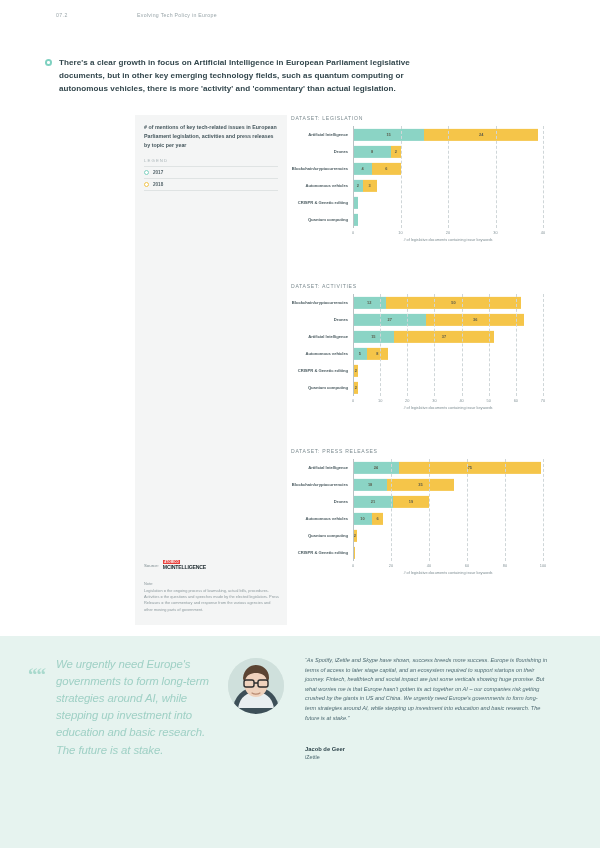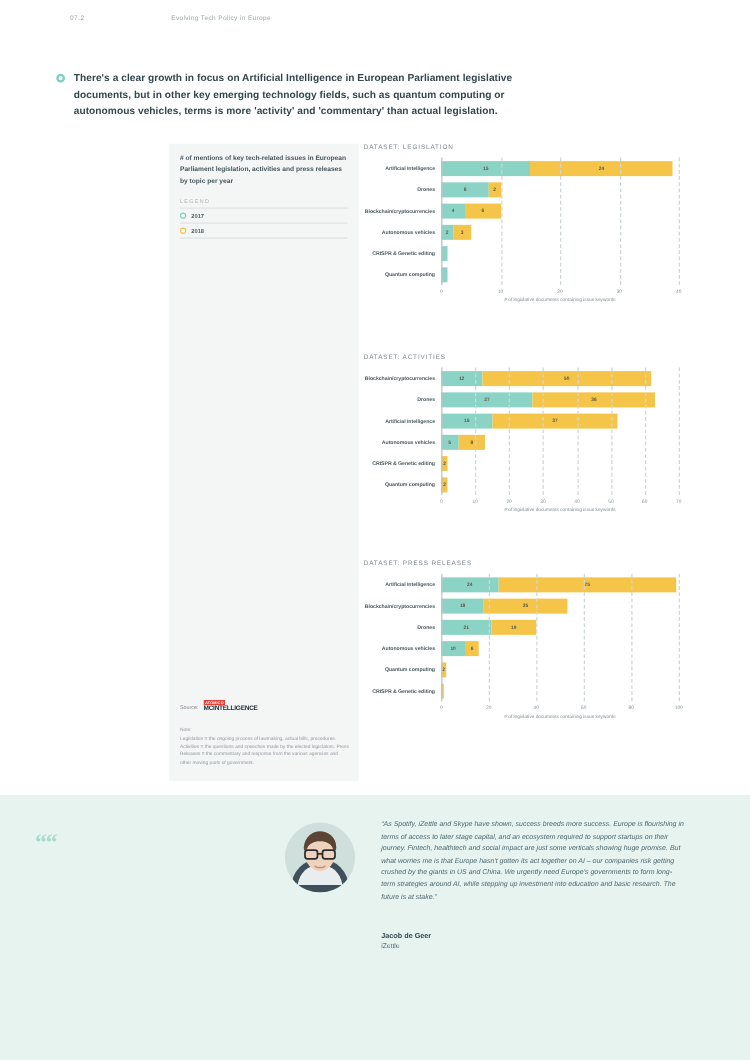--- a/index.html
+++ b/index.html
@@ -147,21 +147,21 @@
 
 <div class="page">
 
   <div class="runhead">
     <div class="folio">07.2</div>
     <div class="chapter">Evolving Tech Policy in Europe</div>
   </div>
 
   <div class="lede">
     <div class="bullet"></div>
-    <p>There's a clear growth in focus on Artificial Intelligence in European Parliament legislative documents, but in other key emerging technology fields, such as quantum computing or autonomous vehicles, terms is more 'activity' and 'commentary' than actual legislation.</p>
+    <p>There's a clear growth in focus on Artificial Intelligence in European Parliament legislative documents, but in other key emerging technology fields, such as quantum computing or autonomous vehicles, there is more 'activity' and 'commentary' than actual legislation.</p>
   </div>
 
   <div class="infopanel">
     <div class="ptitle"># of mentions of key tech-related issues in European Parliament legislation, activities and press releases by topic per year</div>
 
     <div class="legend">
       <div class="lgtitle">LEGEND</div>
       <div class="lgrow y2017">
         <span class="swatch"></span>
         <span class="lglabel">2017</span>
@@ -380,20 +380,21 @@
           <div class="tick" style="left: 60%;">60</div>
           <div class="tick" style="left: 80%;">80</div>
           <div class="tick" style="left: 100%;">100</div>
         </div>
       </div>
     <div class="axislabel"># of legislative documents containing issue keywords</div>
   </div>
 
   <div class="quoteband">
     <div class="qmark">““</div>
+    <div class="bigquote">We urgently need Europe's governments to form long-term strategies around AI, while stepping up investment into education and basic research. The future is at stake.</div>
 
     <div class="portrait">
       <svg viewBox="0 0 56 56" width="56" height="56" aria-hidden="true">
         <rect width="56" height="56" fill="#cfe0dc"></rect>
         <circle cx="28" cy="52" r="23" fill="#3d4f58"></circle>
         <path d="M10 50c2-11 9-16 18-16s16 5 18 16z" fill="#e8eef0"></path>
         <ellipse cx="28" cy="25" rx="12" ry="14" fill="#efd2bd"></ellipse>
         <path d="M15 20c1-9 7-13 13-13s13 4 13 13c0 2-1 3-2 3-1-6-6-8-11-8s-10 2-11 8c-1 0-2-1-2-3z" fill="#5b4433"></path>
         <rect x="16" y="22" width="10" height="7" rx="2" fill="none" stroke="#2d2d2d" stroke-width="1.4"></rect>
         <rect x="30" y="22" width="10" height="7" rx="2" fill="none" stroke="#2d2d2d" stroke-width="1.4"></rect>

